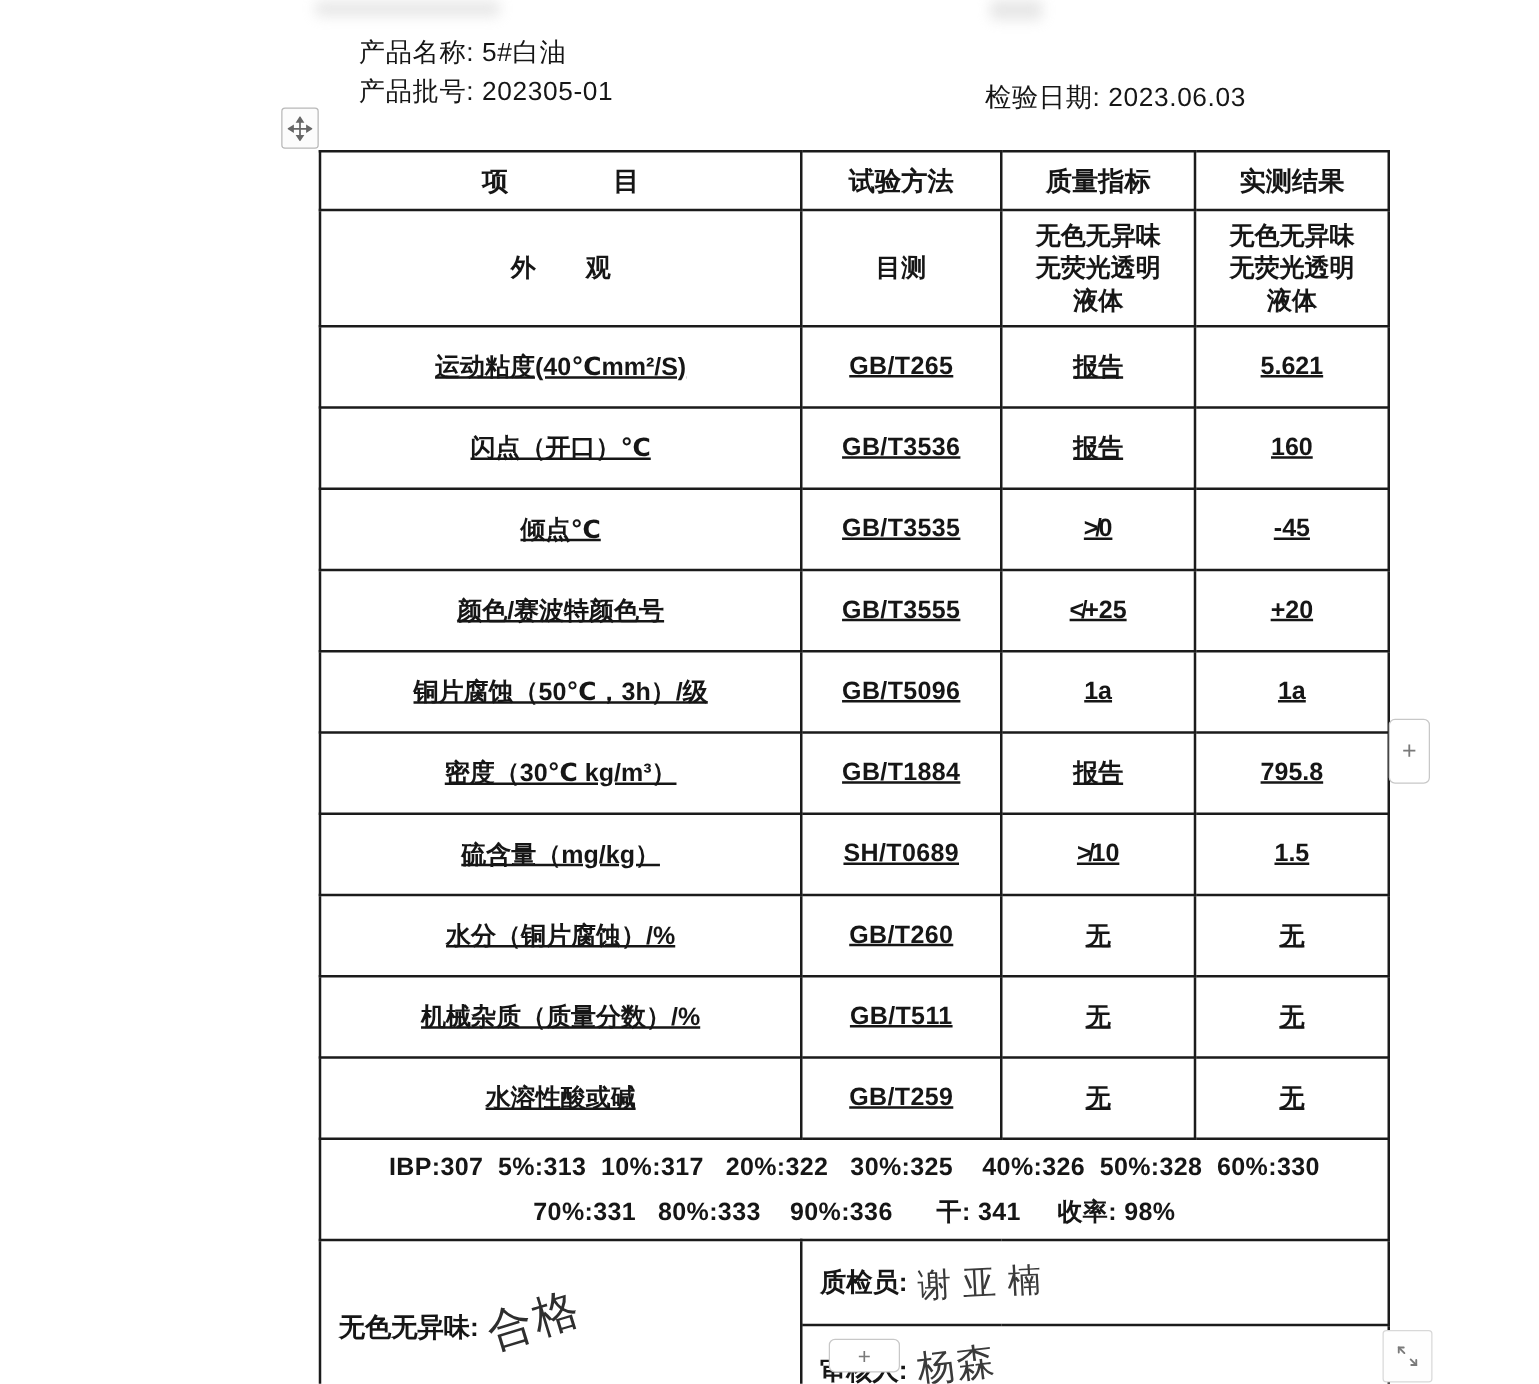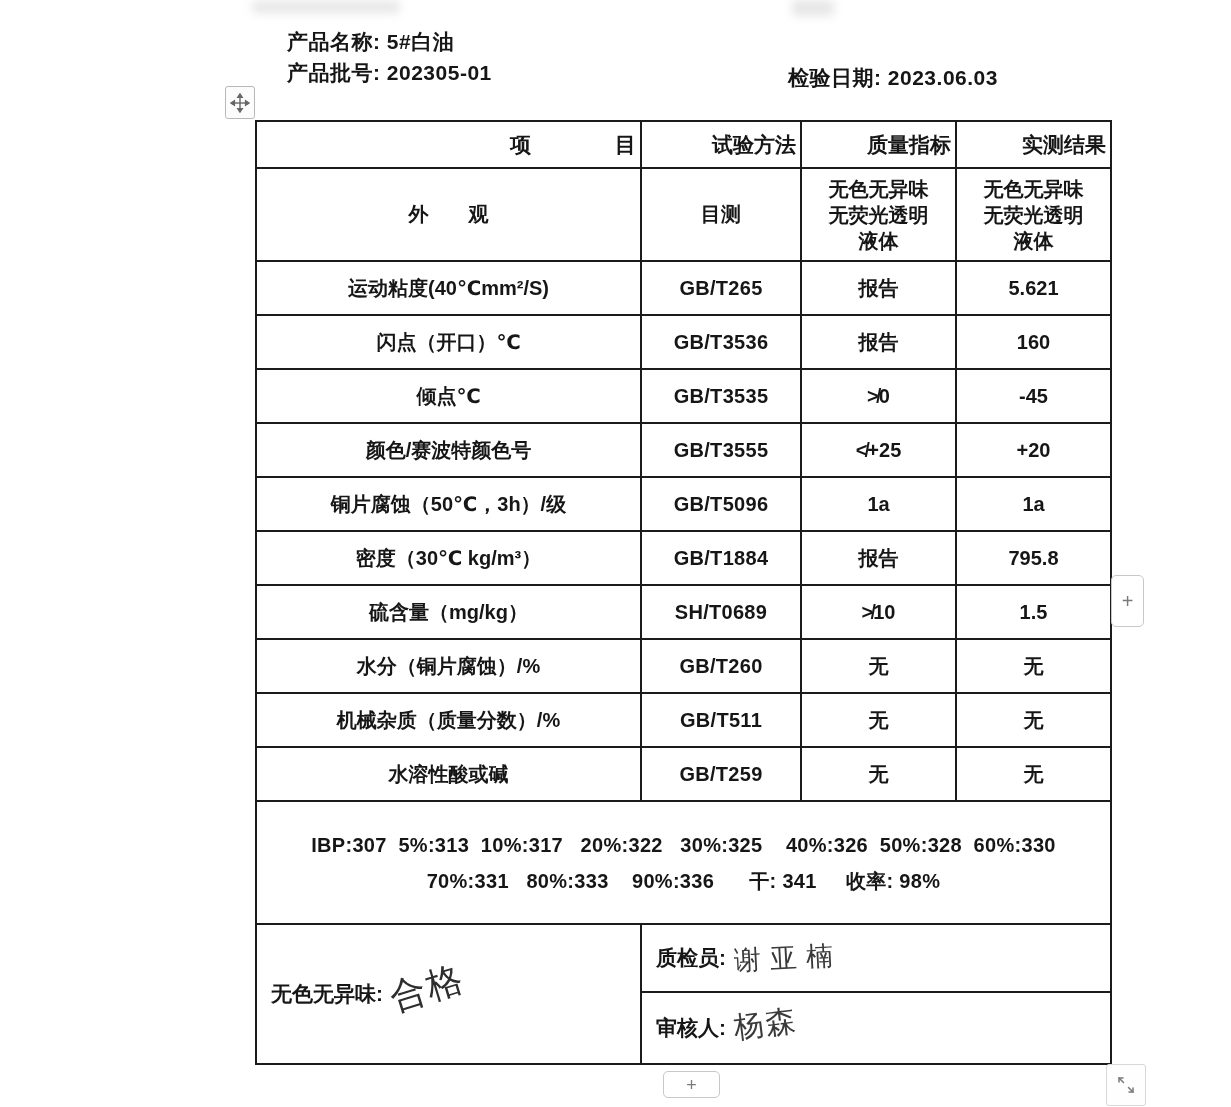--- a/index.html
+++ b/index.html
@@ -3,47 +3,47 @@
 <meta charset="utf-8">
 <style>
   html,body{margin:0;padding:0;}
   body{
     width:1231px;height:1107px;position:relative;overflow:hidden;
     background:#ffffff;
     font-family:"Liberation Sans","DejaVu Sans",sans-serif;
     color:#161616;
   }
   
-  .doc-line{position:absolute;font-weight:700;font-size:21px;letter-spacing:.5px;white-space:nowrap;}
+  .doc-line{position:absolute;font-weight:400;font-size:21px;letter-spacing:.5px;white-space:nowrap;}
   #product-name{left:287px;top:28px;}
   #batch-no{left:287px;top:59px;}
   #inspect-date{left:788px;top:64px;}
 
   
   .smudge{position:absolute;background:#c9c9c9;opacity:.45;filter:blur(5px);border-radius:4px;}
   .smudge.a{left:252px;top:1px;width:148px;height:12px;}
   .smudge.b{left:792px;top:0px;width:42px;height:16px;}
 
   
   table.cert{
     position:absolute;left:255px;top:120px;width:855px;
     border-collapse:collapse;table-layout:fixed;
   }
   table.cert th,table.cert td{
     border:2px solid #1b1b1b;
     font-weight:700;color:#161616;
     text-align:center;vertical-align:middle;
     padding:0 4px;overflow:hidden;
   }
-  table.cert th{font-size:21px;text-align:right;}
+  table.cert th{font-size:21px;}
   table.cert td{font-size:20px;border-radius:13px;}
   tr.r-head{height:47px;}
   tr.r-appearance{height:93px;}
-  tr.r-std{height:54px;}
-  tr.r-dist{height:123px;}
+  tr.r-std{height:65px;text-decoration:underline;}
+  tr.r-dist{height:81px;}
   tr.r-foot1{height:68px;}
   tr.r-foot2{height:72px;}
   .multiline{white-space:pre-line;line-height:26px;font-size:19px;}
   td.method{font-size:19px;letter-spacing:.3px;}
   td.dist{
     text-align:left;vertical-align:top;
     white-space:pre-wrap;line-height:36px;
     font-size:19.5px;padding:6px 4px 0 6px;letter-spacing:.3px;
   }
   td.verdict,td.sig{

